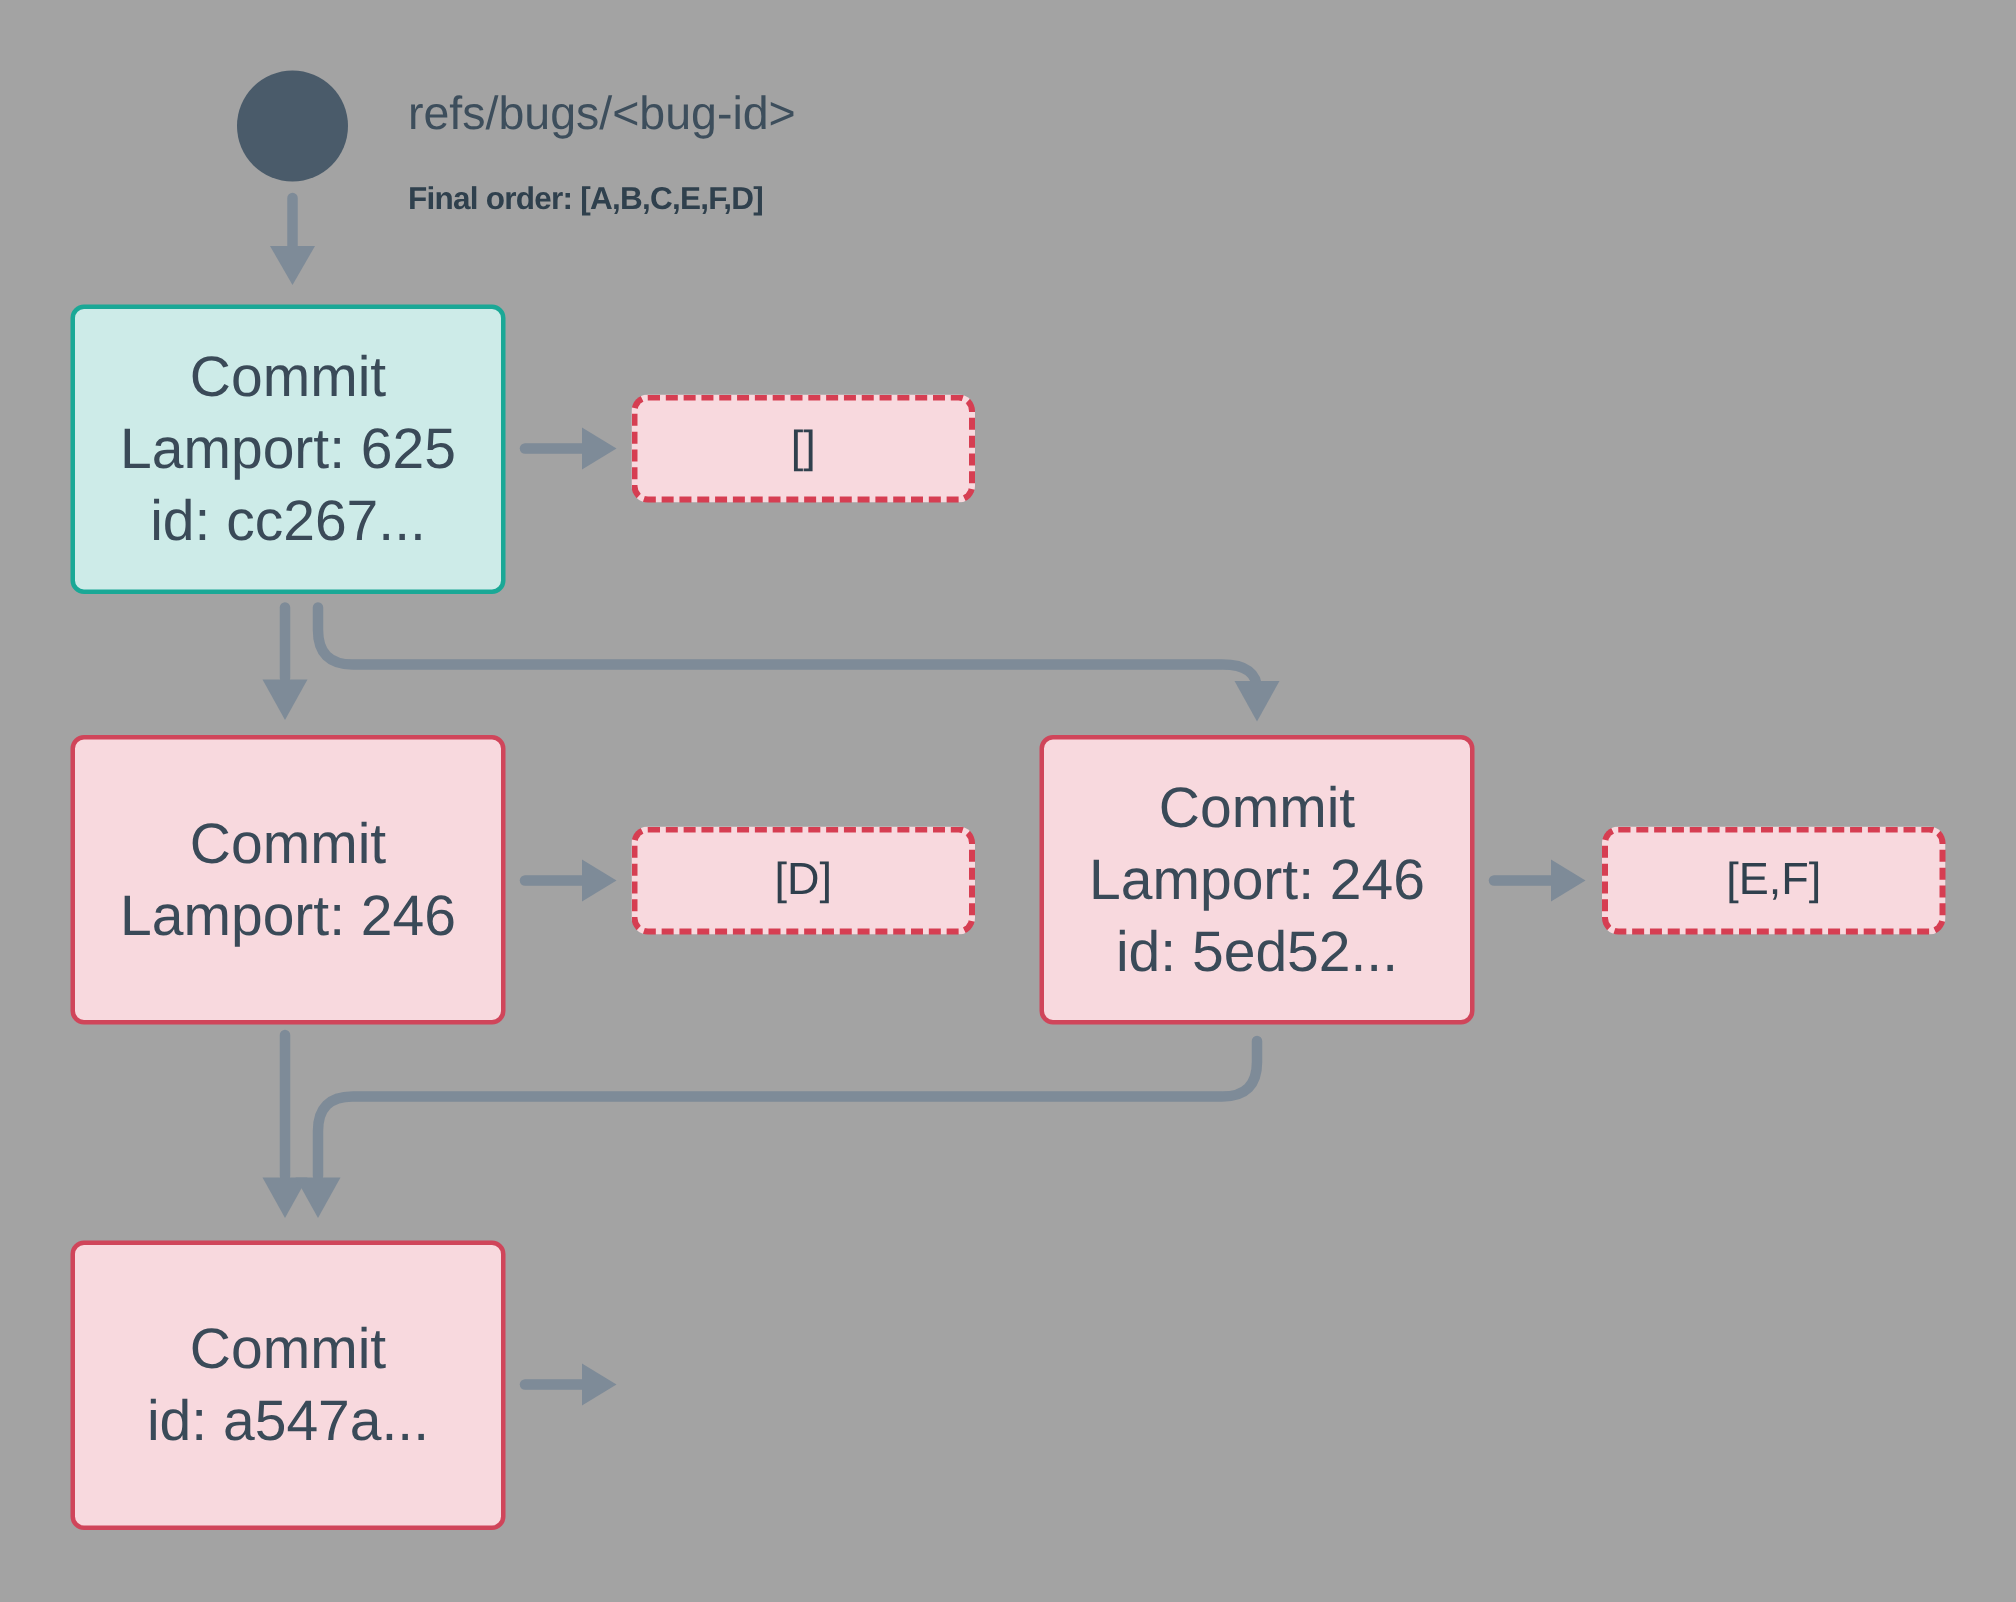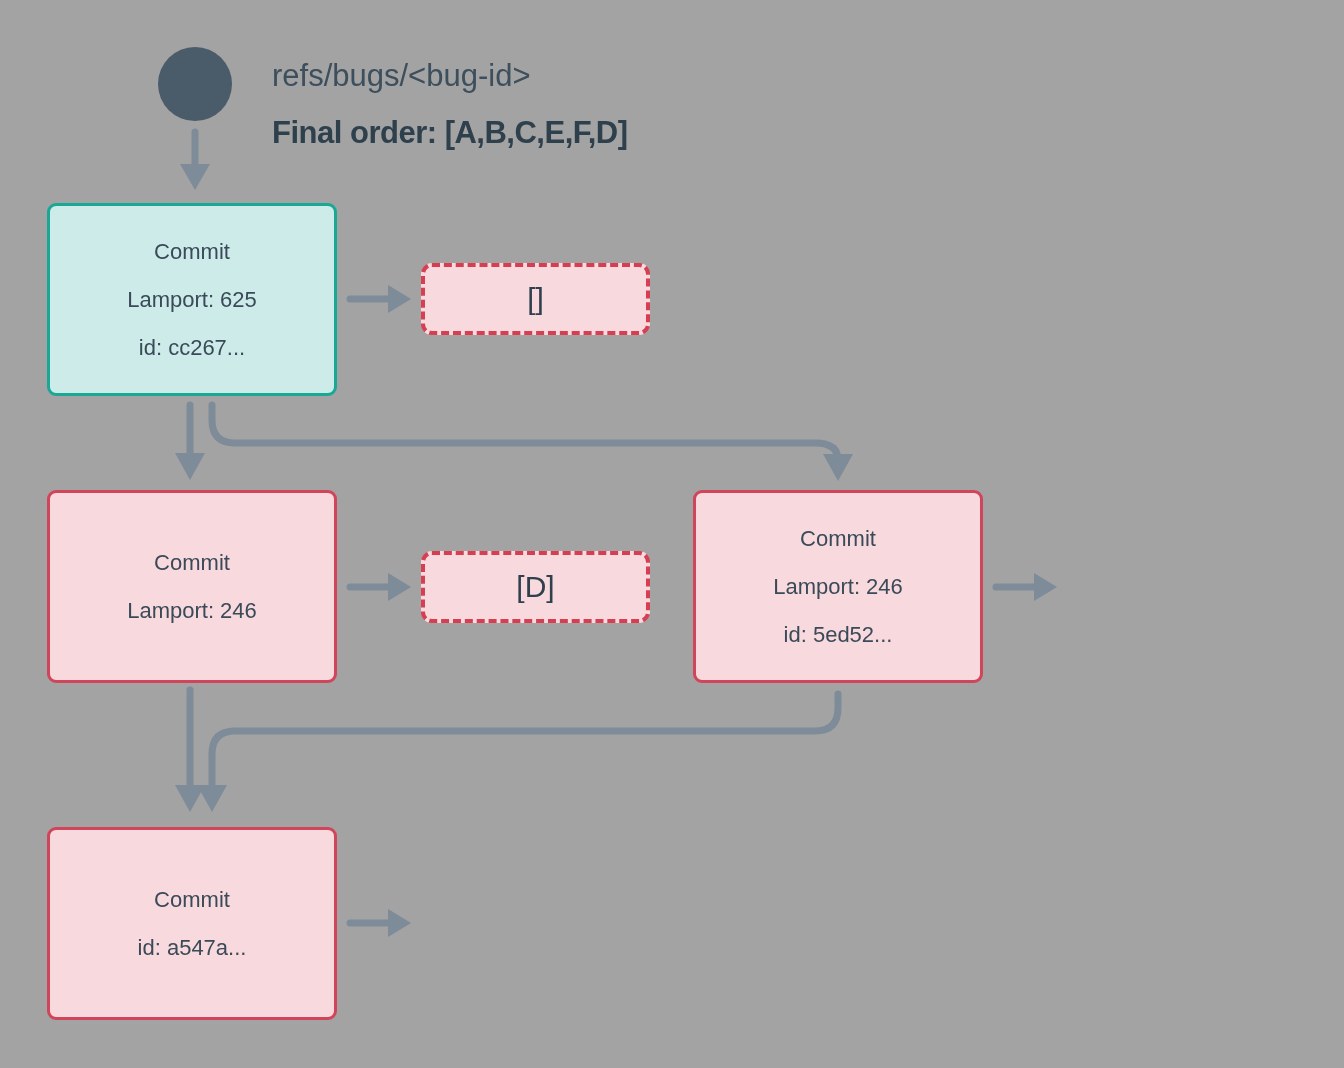--- a/index.html
+++ b/index.html
@@ -44,39 +44,39 @@
     left: 272px; top: 58px;
     font-size: 31px;
     line-height: 36px;
     color: #3d4e5c;
     letter-spacing: 0px;
     white-space: nowrap;
   }
   .label-final {
     position: absolute;
     left: 272px; top: 114px;
-    font-size: 31px;
+    font-size: 21px;
     line-height: 38px;
     font-weight: 700;
     color: #2f404d;
     letter-spacing: -0.5px;
     white-space: nowrap;
   }
   .node {
     position: absolute;
     width: 290px;
     height: 193px;
     box-sizing: border-box;
     border-radius: 9px;
     display: flex;
     flex-direction: column;
     align-items: center;
     justify-content: center;
     text-align: center;
-    font-size: 22px;
+    font-size: 38px;
     line-height: 48px;
     color: #3a4a58;
   }
   .node.teal {
     background: #cdebe8;
     border: 3px solid #1aa896;
   }
   .node.pink {
     background: #f8d9de;
     border: 3px solid #d0455a;
@@ -150,19 +150,22 @@
   </div>
   <div class="ops" style="left:421px; top:551px;">
     <span>[D]</span>
   </div>
 
   <div class="node pink" style="left:693px; top:490px;">
     <div>Commit</div>
     <div>Lamport: 246</div>
     <div>id: 5ed52...</div>
   </div>
+  <div class="ops" style="left:1068px; top:551px;">
+    <span>[E,F]</span>
+  </div>
 
   <div class="node pink" style="left:47px; top:827px;">
     <div>Commit</div>
     <div>id: a547a...</div>
   </div>
 
 </div>
 
 </body></html>

